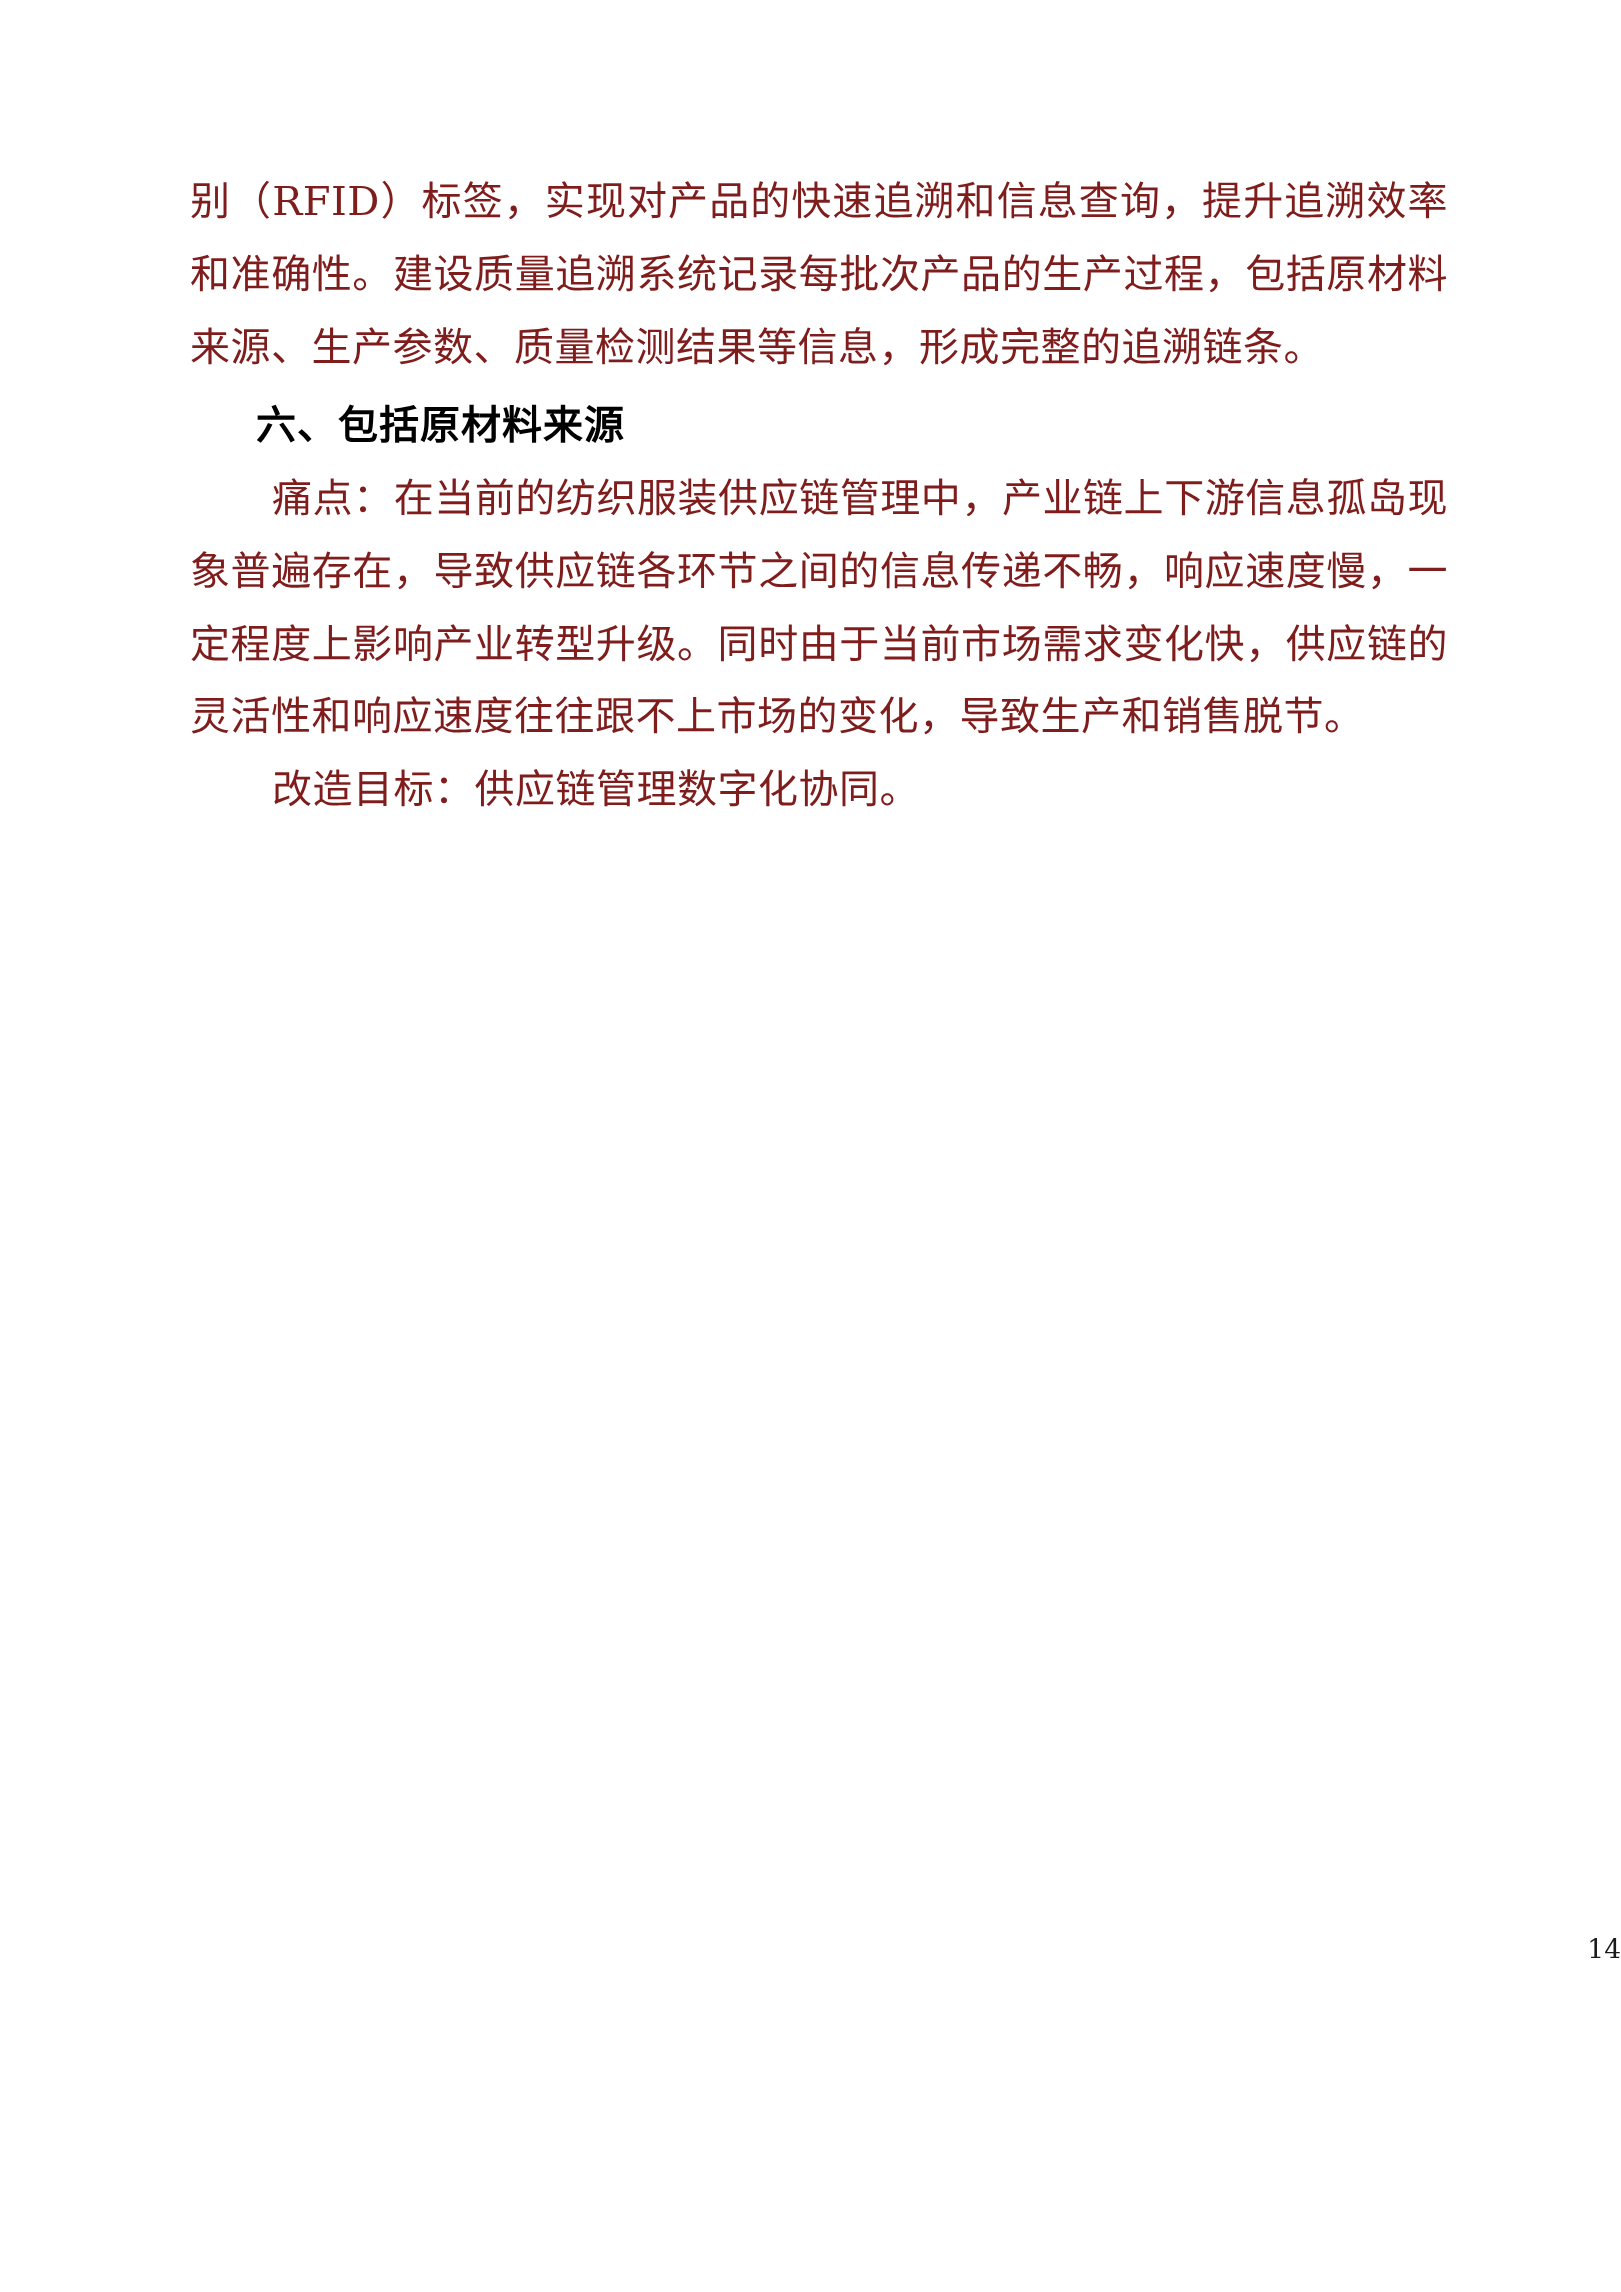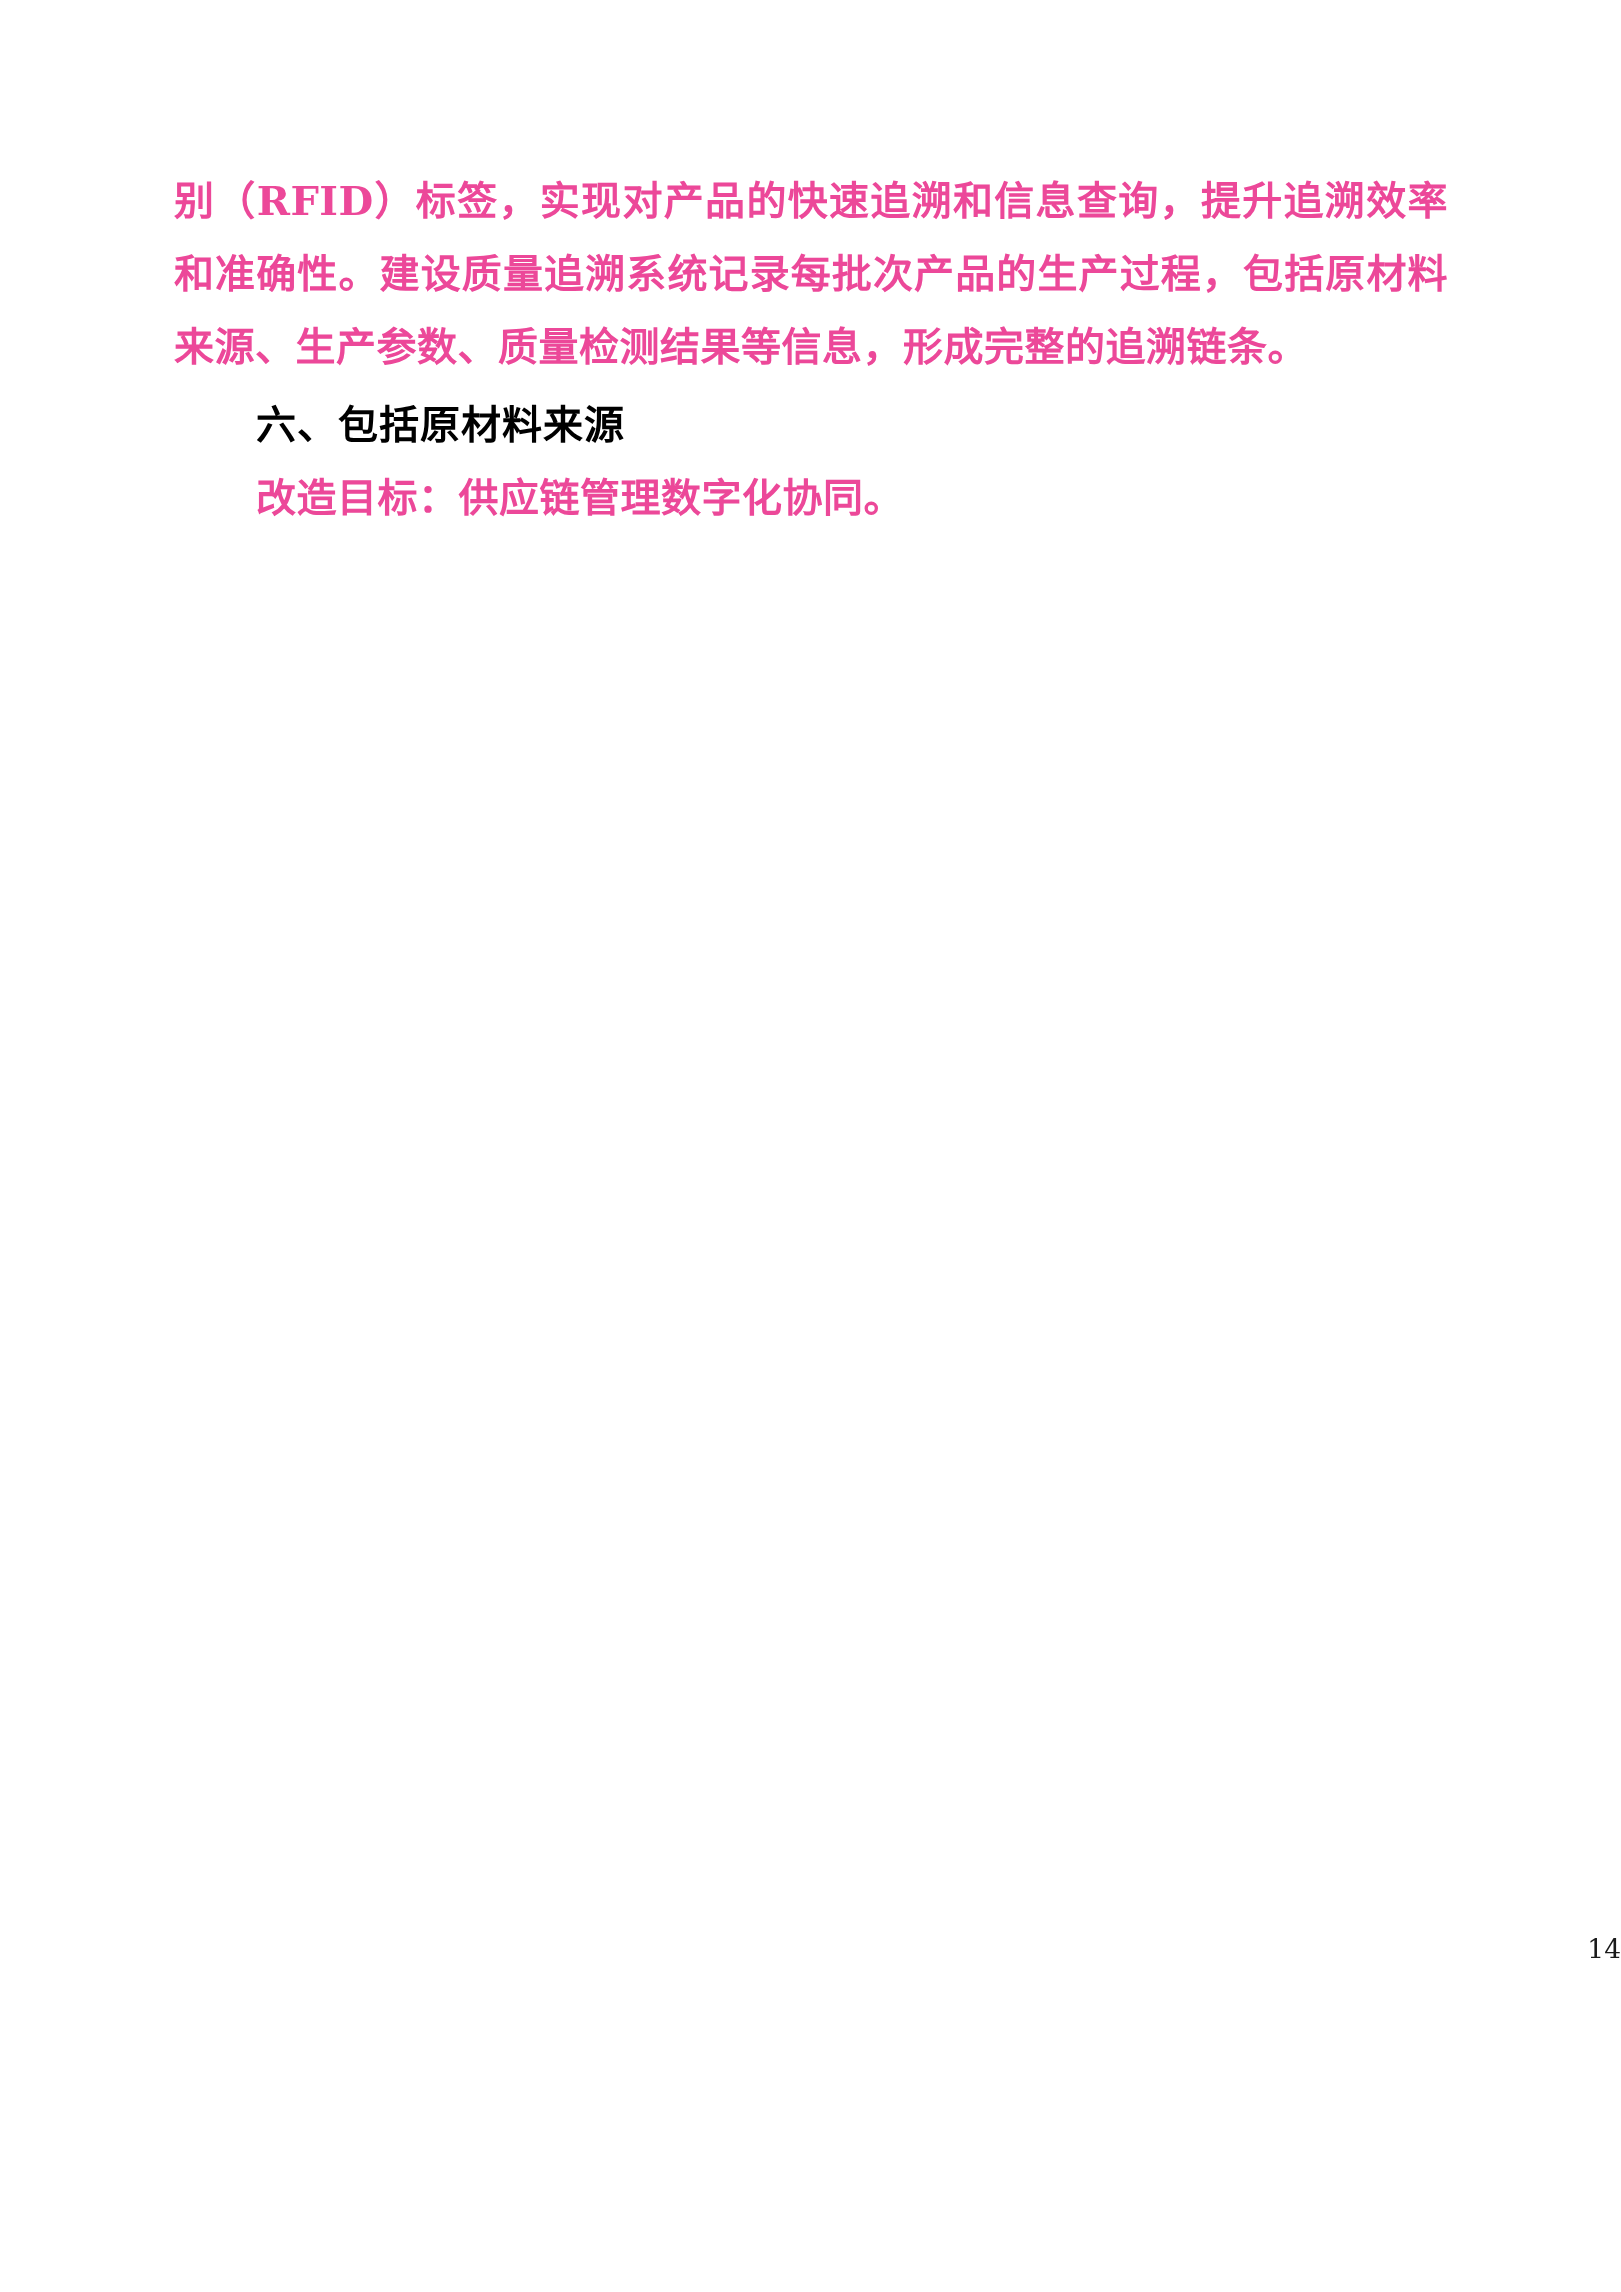--- a/index.html
+++ b/index.html
@@ -23,23 +23,22 @@
     left: 174px;
     top: 165px;
     width: 1274px;
   }
   .para {
     font-size: 40px;
     line-height: 1.82;
     text-align: justify;
     text-justify: inter-ideograph;
     letter-spacing: 0.5px;
-    margin: 0 0 0 0;
-    color: #ec4899;
-    font-weight: bold;
+    margin: 0 0 0 16px;
+    color: #7f1d1d;
   }
   .para.cont {
     text-indent: 0;
   }
   .para.indent {
     text-indent: 2.05em;
   }
   .heading {
     font-size: 40px;
     line-height: 1.82;
@@ -65,20 +64,21 @@
 <body>
 
 <div class="page">
 
   <div class="content">
 
     <p class="para cont">别（RFID）标签，实现对产品的快速追溯和信息查询，提升追溯效率和准确性。建设质量追溯系统记录每批次产品的生产过程，包括原材料来源、生产参数、质量检测结果等信息，形成完整的追溯链条。</p>
 
     <h2 class="heading">六、包括原材料来源</h2>
 
+    <p class="para indent">痛点：在当前的纺织服装供应链管理中，产业链上下游信息孤岛现象普遍存在，导致供应链各环节之间的信息传递不畅，响应速度慢，一定程度上影响产业转型升级。同时由于当前市场需求变化快，供应链的灵活性和响应速度往往跟不上市场的变化，导致生产和销售脱节。</p>
 
     <p class="para indent">改造目标：供应链管理数字化协同。</p>
 
 
   </div>
 
   <div class="page-number">14</div>
 
 </div>
 

